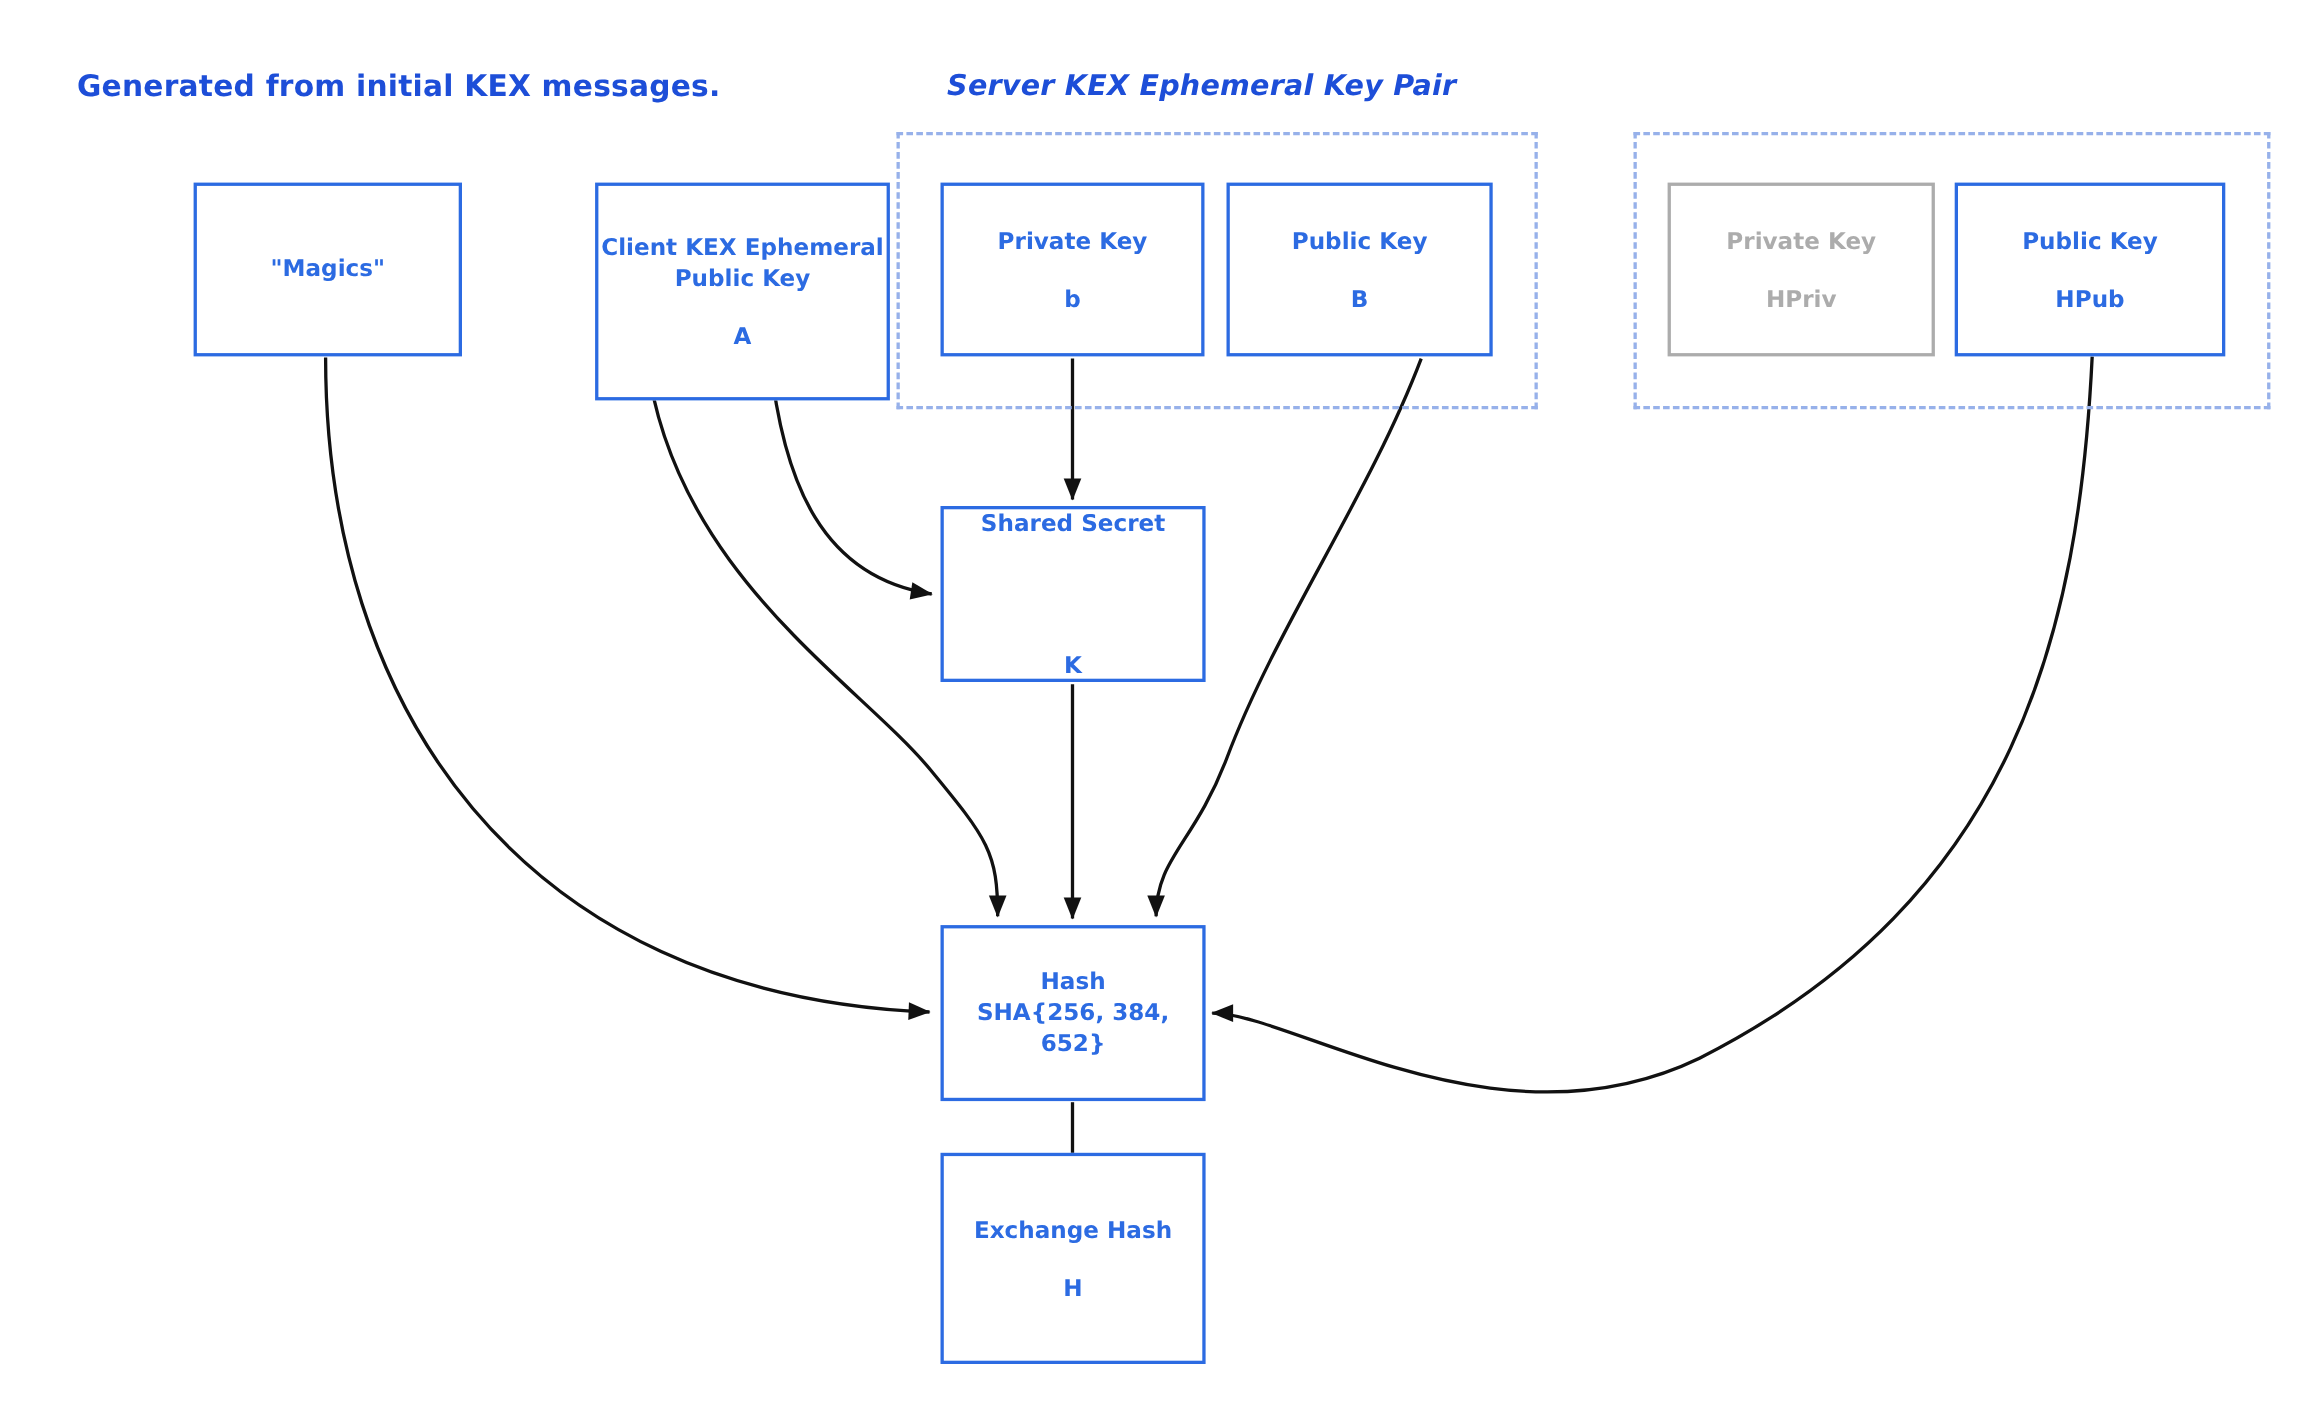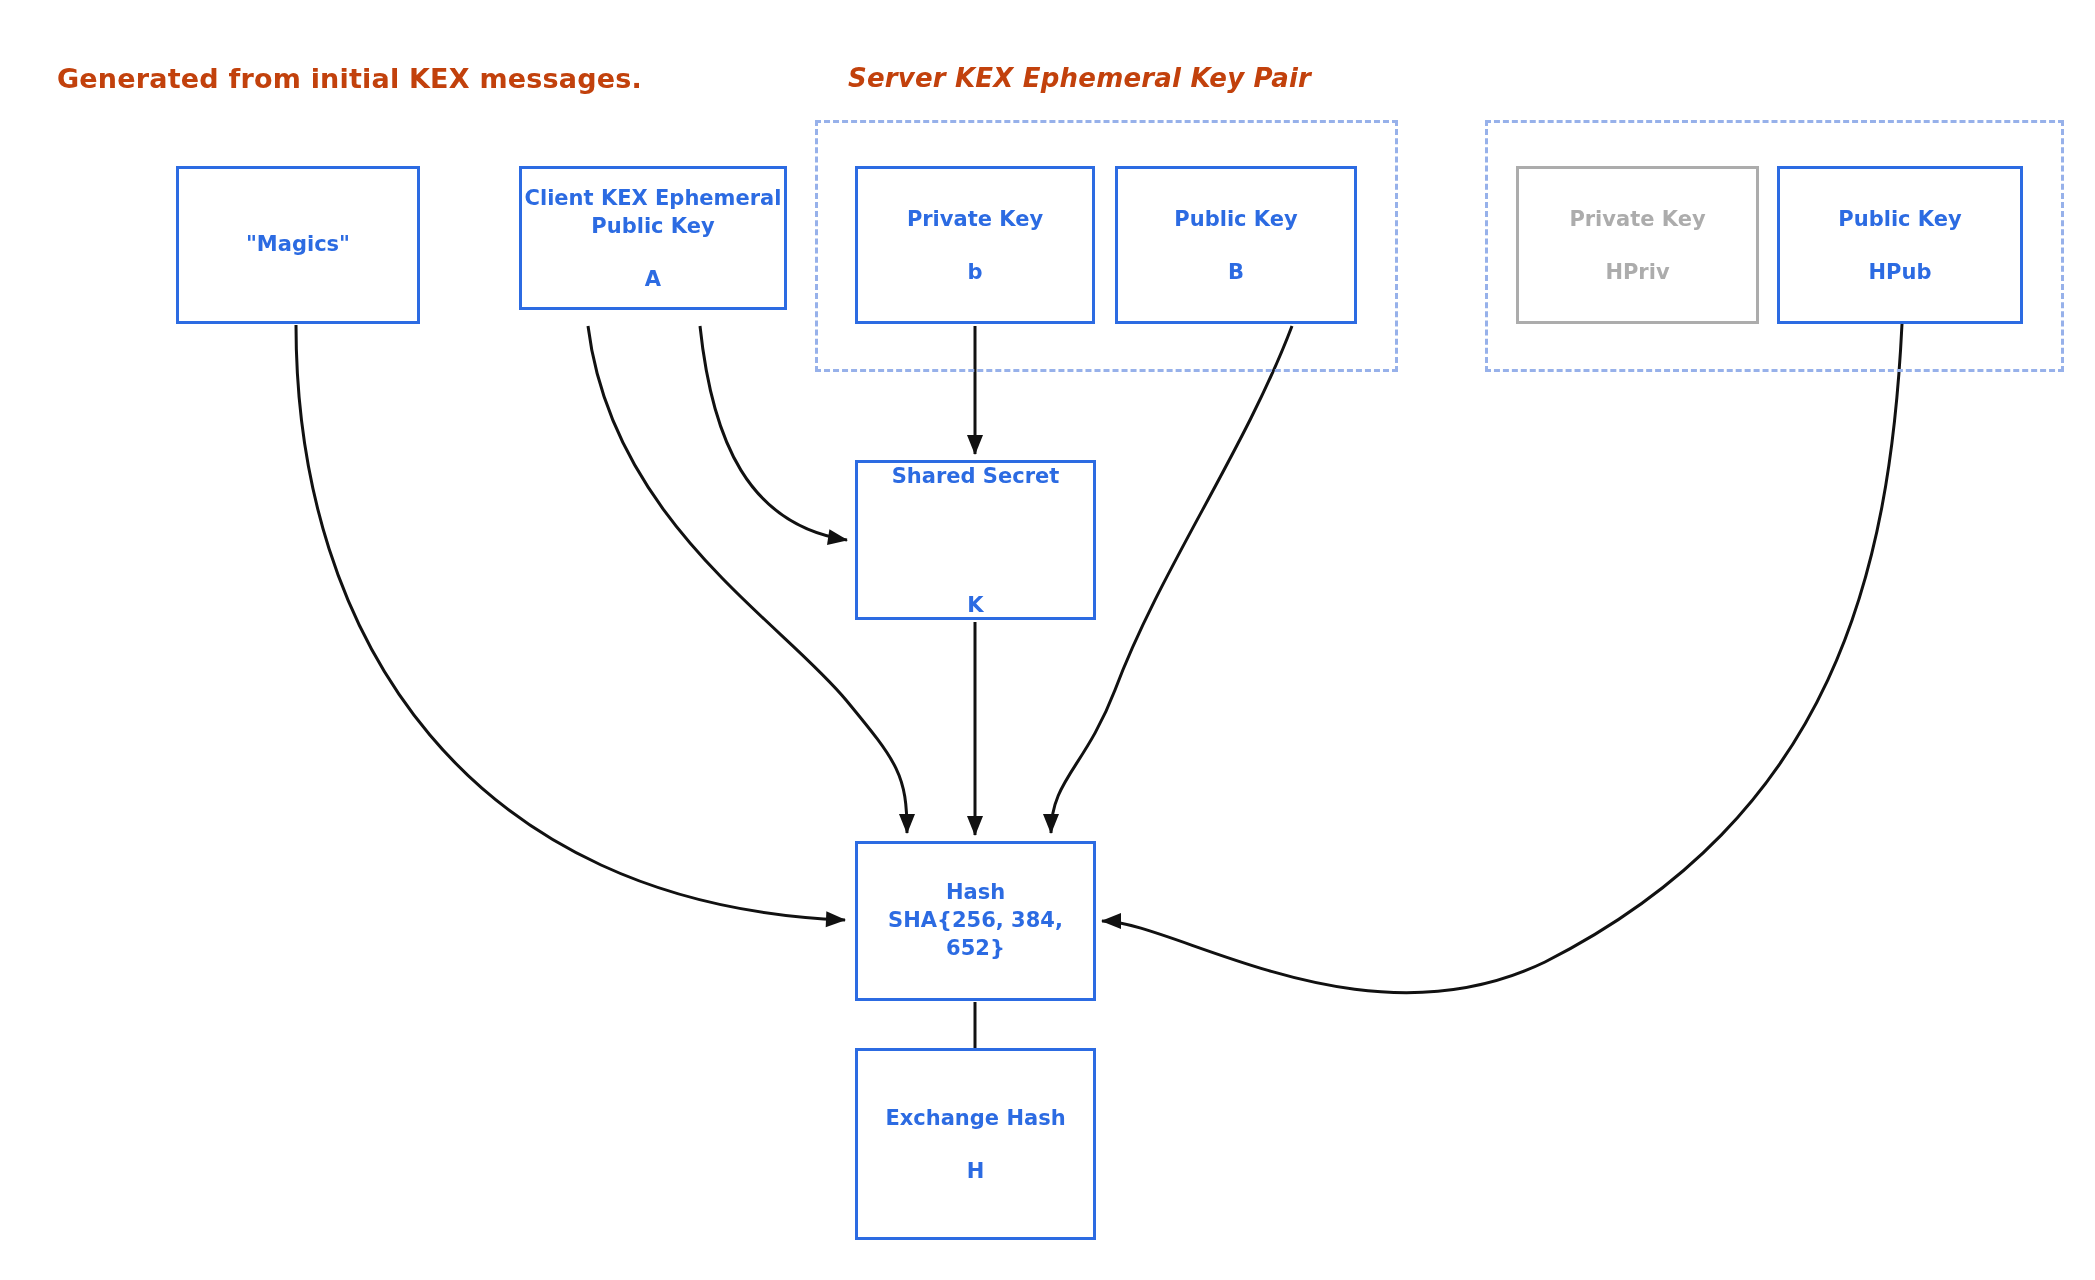--- a/index.html
+++ b/index.html
@@ -7,22 +7,23 @@
     position:relative;
     width:2095px;height:1280px;
     background:#ffffff;
     font-family:"DejaVu Sans","Liberation Sans",sans-serif;
     font-weight:700;
     overflow:hidden;
   }
   .edges{position:absolute;left:0;top:0;width:2095px;height:1280px;z-index:1;}
   .heading{
     position:absolute;z-index:3;
-    color:#c2410c;font-size:26px;letter-spacing:0.2px;
+    color:#1d4ed8;font-size:26px;letter-spacing:0.2px;
     white-space:nowrap;
+    margin-left:13px;
   }
   .heading.center{text-align:center;white-space:normal;font-style:italic;}
   .group{
     position:absolute;z-index:2;
     border:3px dashed #97b1ea;
     box-sizing:border-box;
     background:transparent;
   }
   .node{
     position:absolute;z-index:4;
@@ -64,21 +65,21 @@
     </g>
   </svg>
 
   <div class="heading" style="left:57px;top:63px;font-size:27px;">Generated from initial KEX messages.</div>
   <div class="heading center" style="left:788px;top:63px;width:583px;">Server KEX Ephemeral Key Pair</div>
 
   <div class="node" style="left:176px;top:166px;width:244px;height:158px;">
     <div class="label">"Magics"</div>
   </div>
 
-  <div class="node" style="left:519px;top:166px;width:268px;height:144px;">
+  <div class="node" style="left:541px;top:166px;width:268px;height:198px;">
     <div class="label">Client KEX Ephemeral
 Public Key</div>
     <div class="symbol">A</div>
   </div>
 
   <div class="group" style="left:815px;top:120px;width:583px;height:252px;">
     <div class="node" style="left:37px;top:43px;width:240px;height:158px;">
       <div class="label">Private Key</div>
       <div class="symbol">b</div>
     </div>

